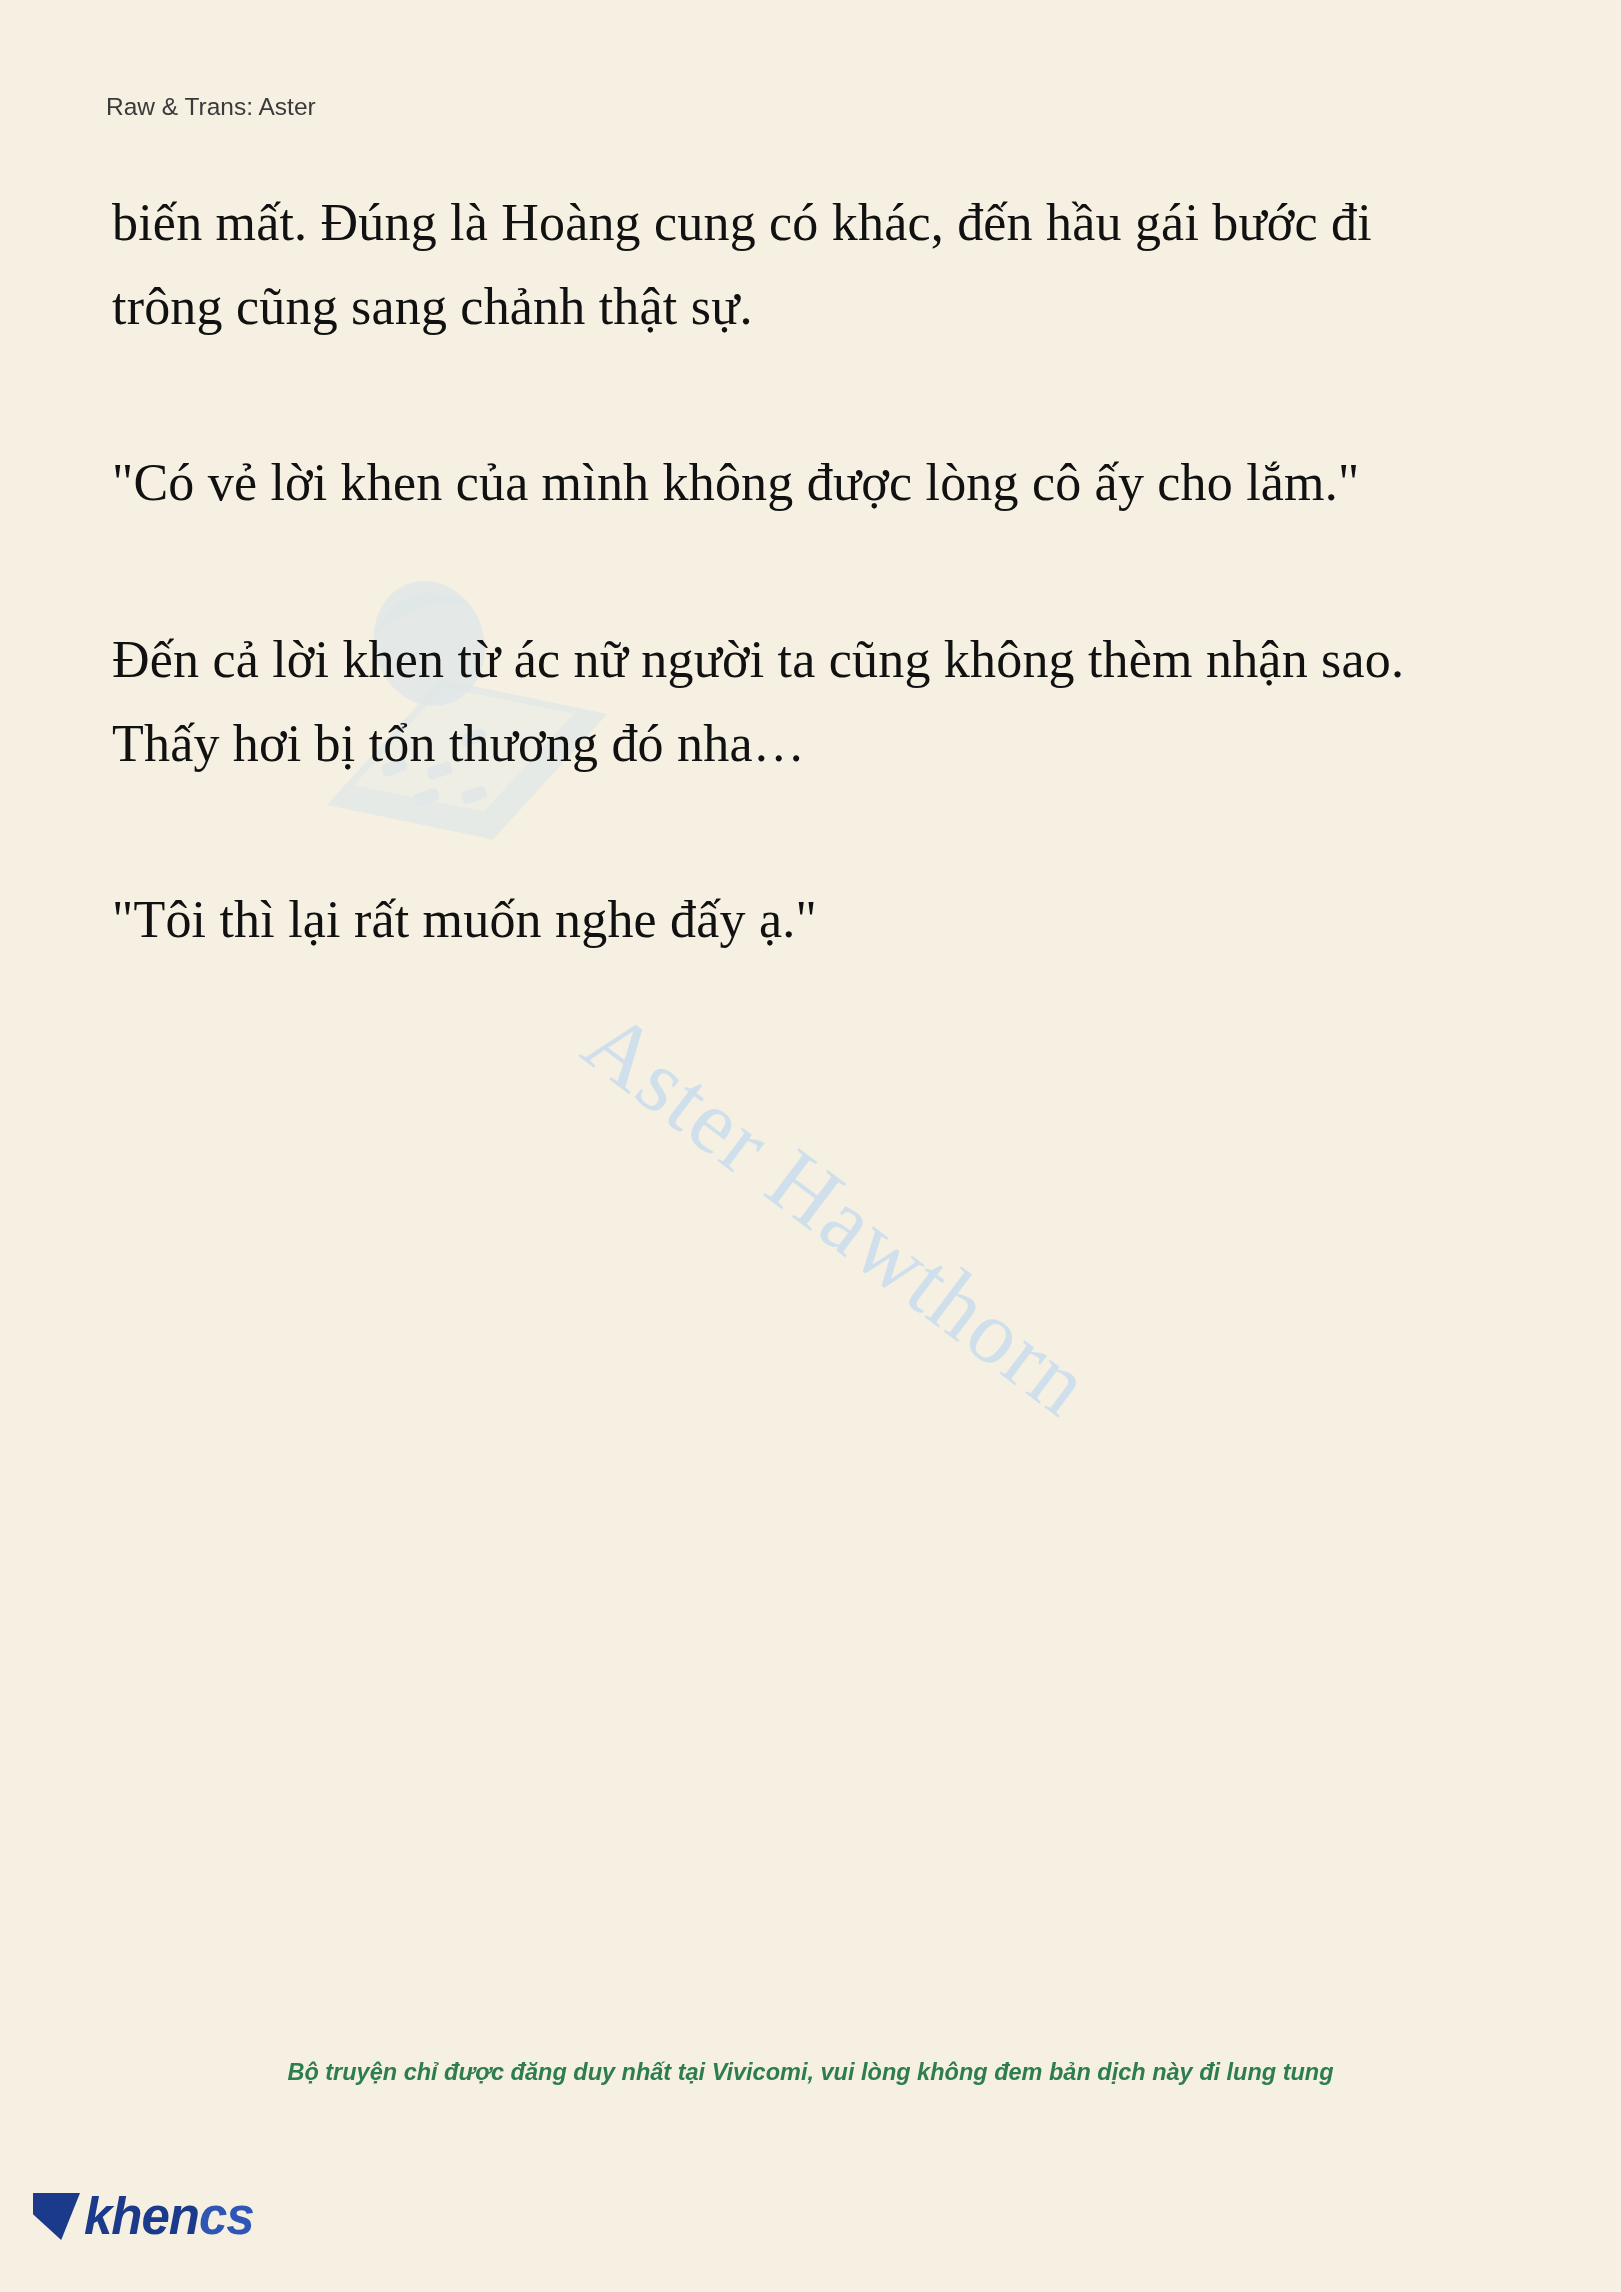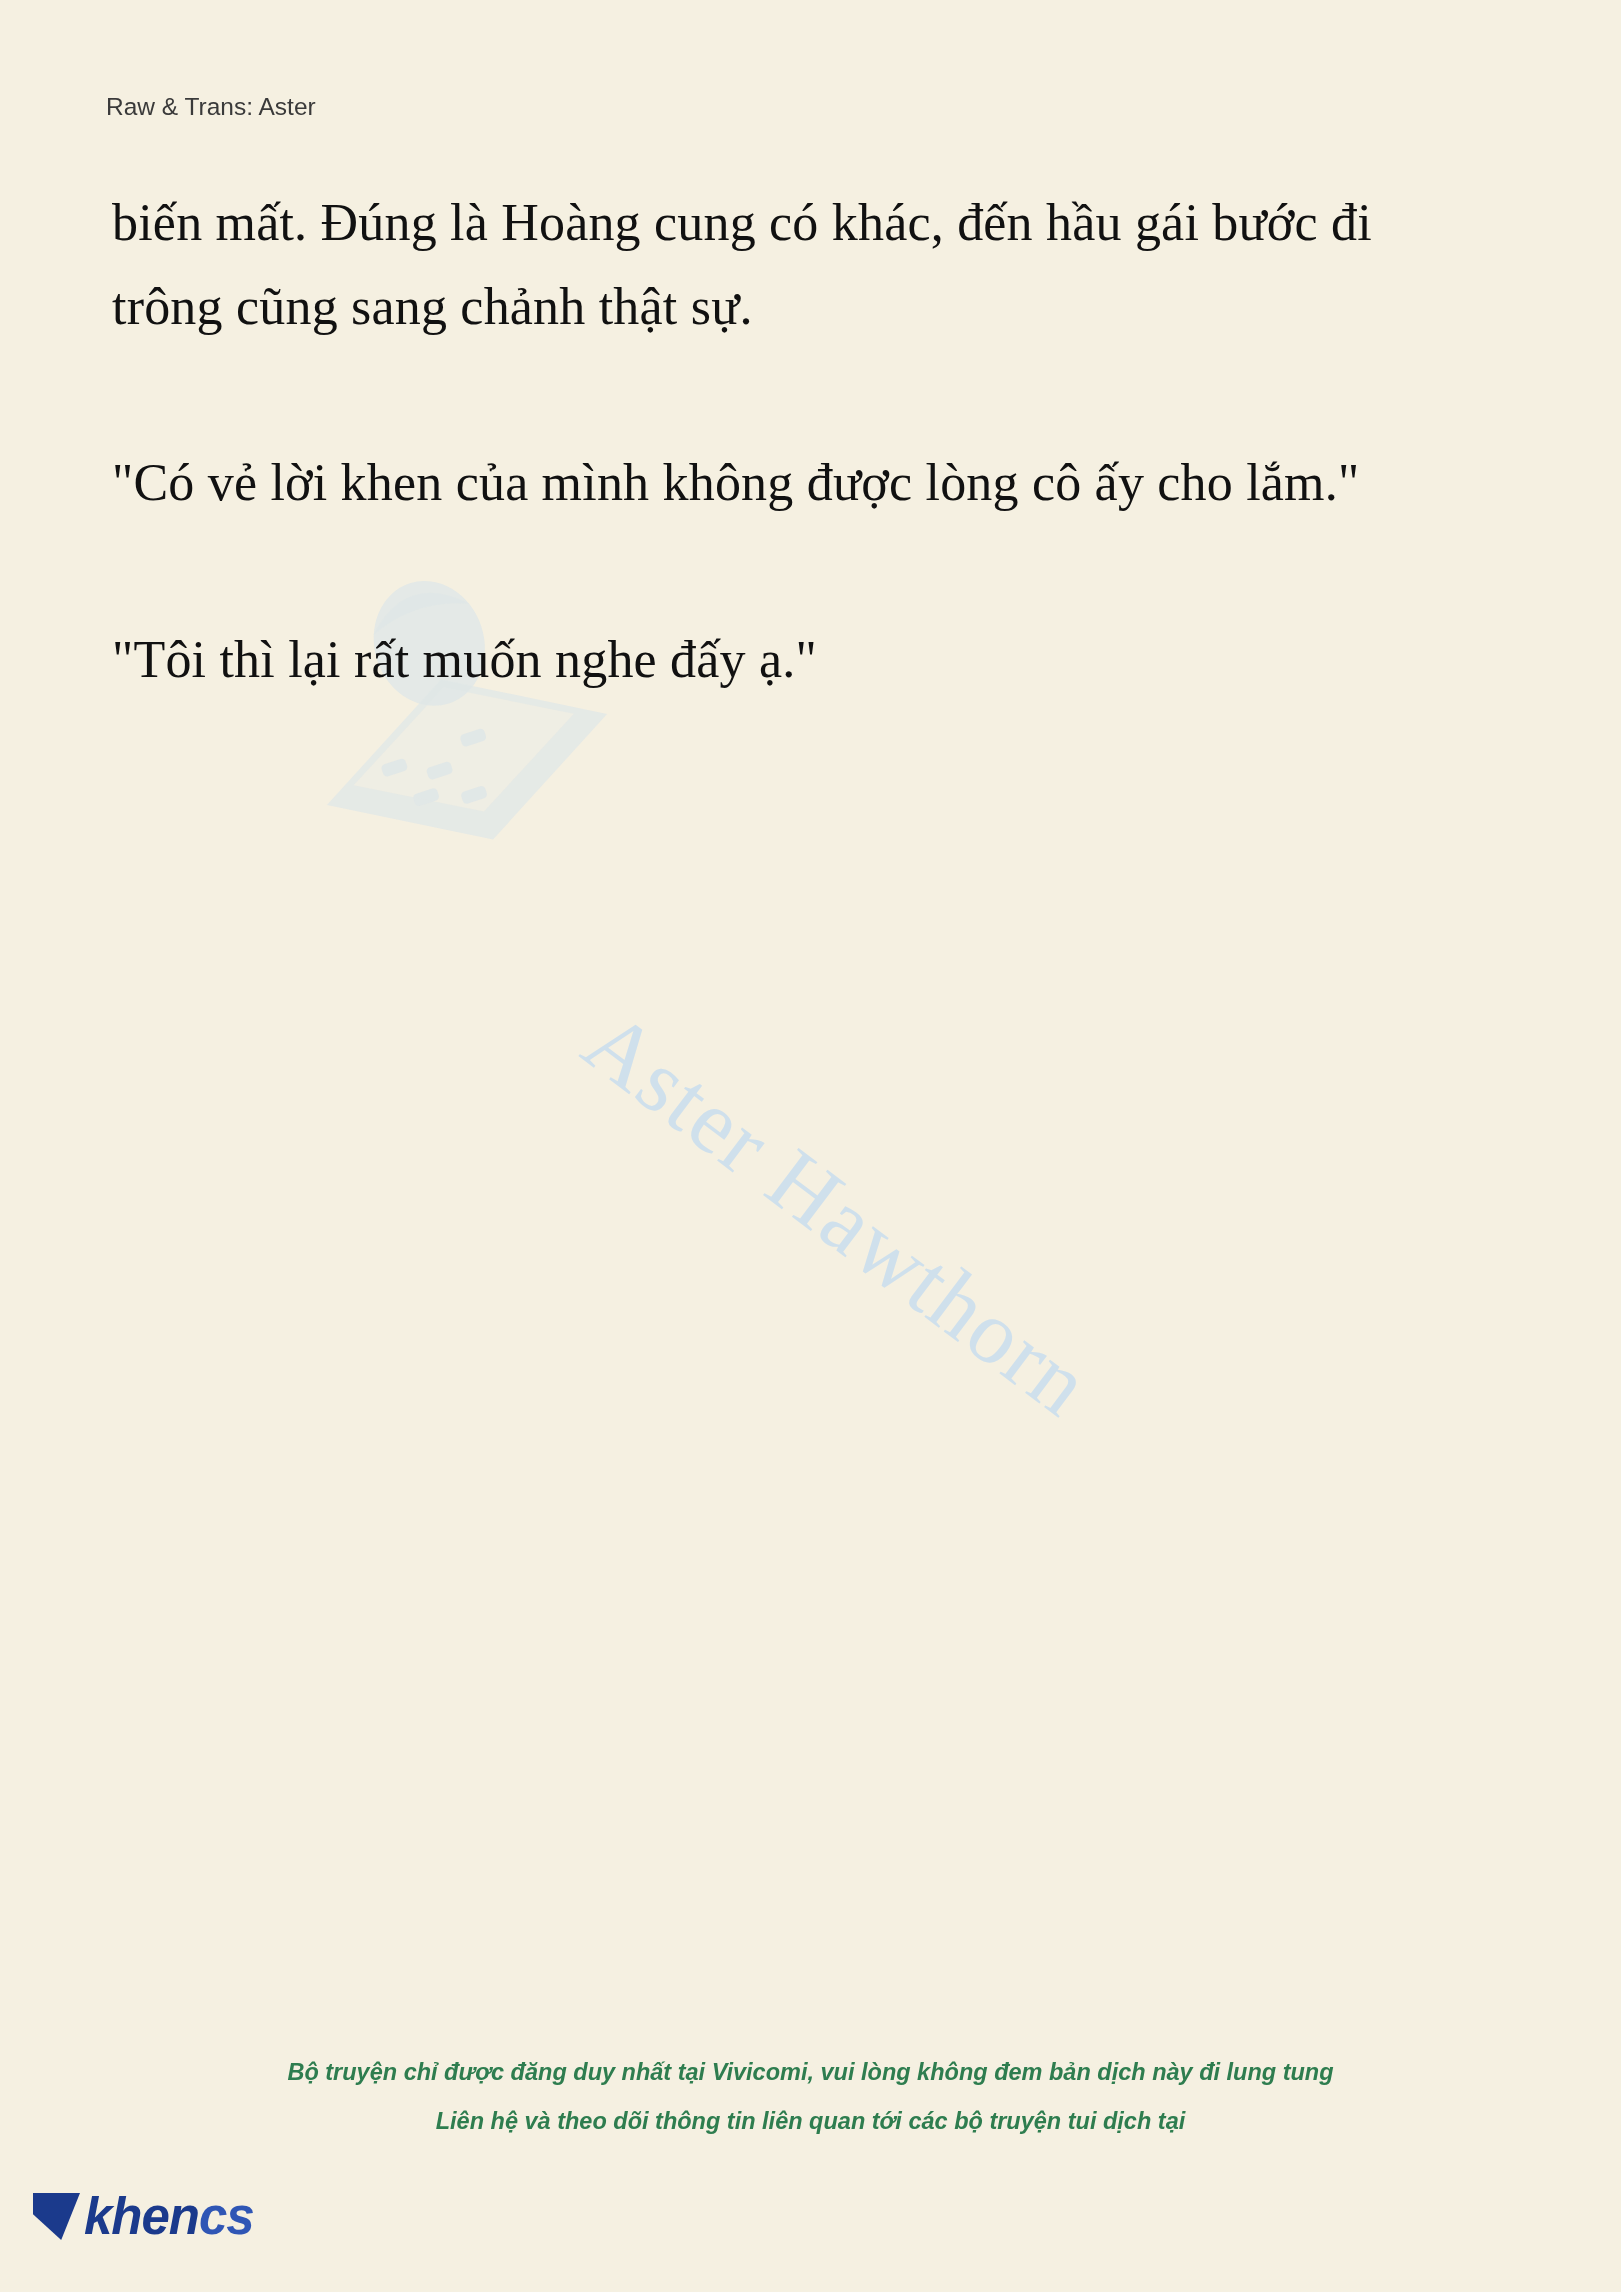--- a/index.html
+++ b/index.html
@@ -151,26 +151,26 @@
       </g>
     </svg>
     <div class="wm-text">Aster Hawthorn</div>
   </div>
 
   <div class="credit">Raw &amp; Trans: Aster</div>
 
   <div class="content">
     <p class="para">biến mất. Đúng là Hoàng cung có khác, đến hầu gái bước đi trông cũng sang chảnh thật sự.</p>
     <p class="para">"Có vẻ lời khen của mình không được lòng cô ấy cho lắm."</p>
+    <p class="para">Đến cả lời khen từ ác nữ người ta cũng không thèm nhận sao. Thấy hơi bị tổn thương đó nha…</p>
     <p class="para">"Tôi thì lại rất muốn nghe đấy ạ."</p>
   </div>
 
   <div class="footer-notice">
     <div>Bộ truyện chỉ được đăng duy nhất tại Vivicomi, vui lòng không đem bản dịch này đi lung tung</div>
-    <div>Liên hệ và theo dõi thông tin liên quan tới các bộ truyện tui dịch tại</div>
   </div>
 
   <div class="logo">
     <span class="logo-mark"></span>
     <span class="logo-text"><span>khen</span><span class="accent">cs</span></span>
   </div>
 
 </div>
 
 

